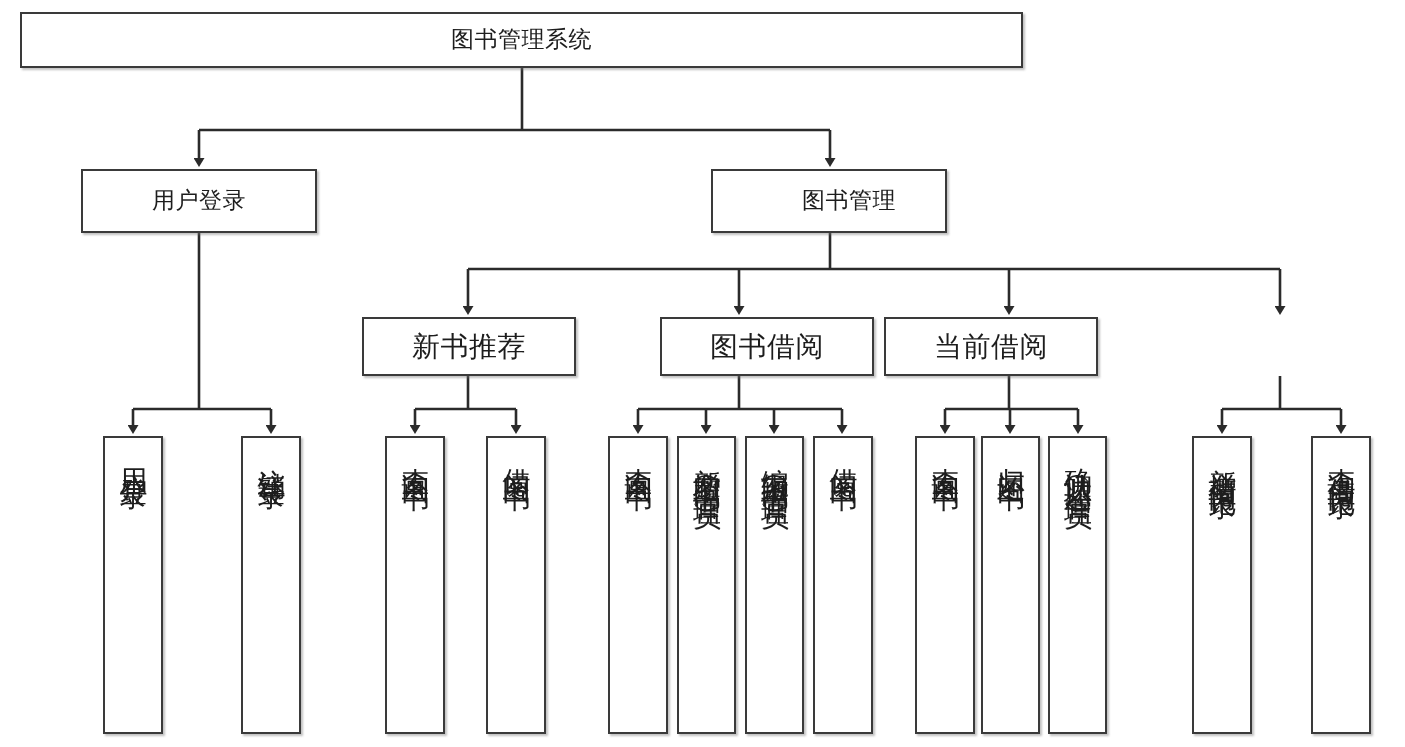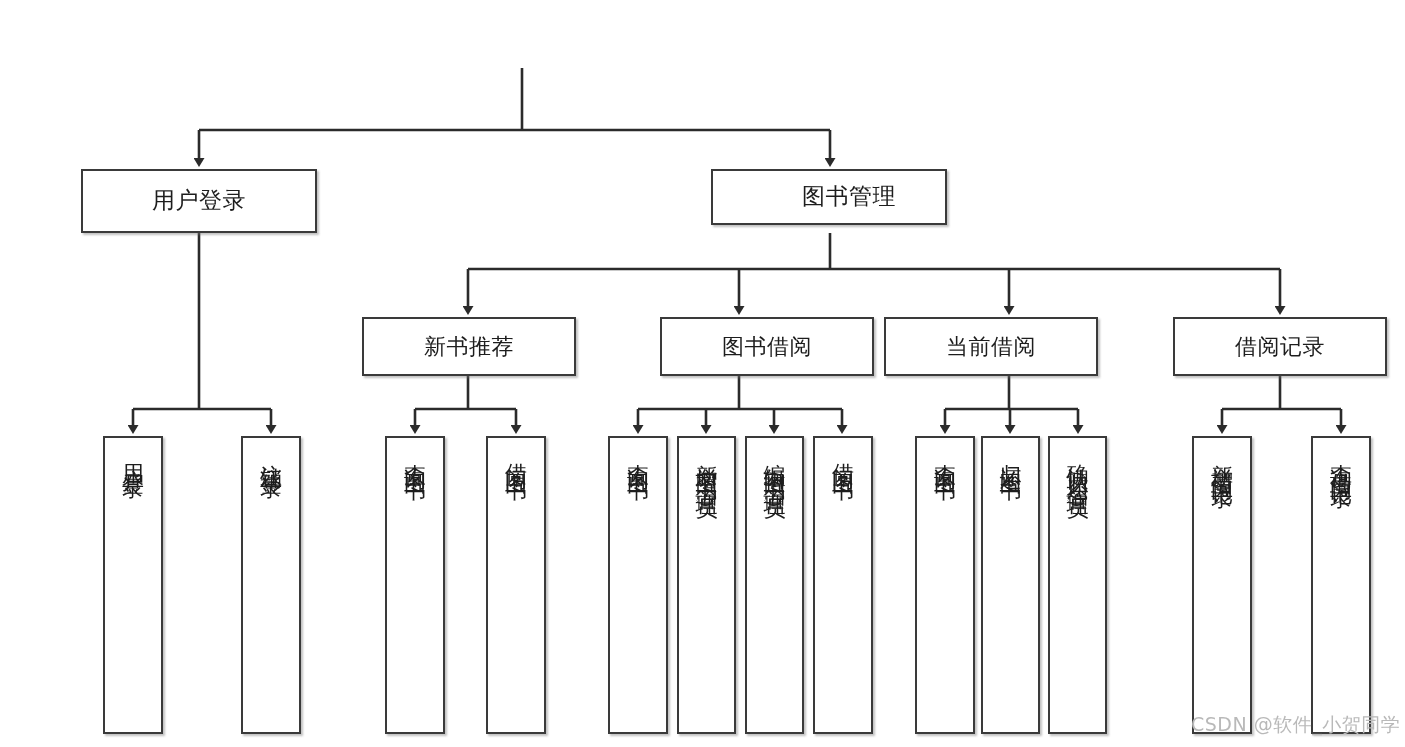--- a/index.html
+++ b/index.html
@@ -32,21 +32,21 @@
     background: #ffffff;
     border: 2.5px solid #3a3a3a;
     box-shadow: 2px 2px 2px rgba(120,120,120,0.45);
     display: flex;
     align-items: center;
     justify-content: center;
     z-index: 2;
   }
   .node .label {
     color: #1d1d1d;
-    font-size: 22px;
+    font-size: 28px;
     line-height: 1.18;
     letter-spacing: 0.5px;
     white-space: nowrap;
     text-align: center;
   }
   .node.vertical {
     align-items: flex-start;
     padding-top: 8px;
   }
   .node.vertical .label {
@@ -120,39 +120,39 @@
       <path d="M1010,409 L1010,426" marker-end="url(#arrow)"></path>
       <path d="M1078,409 L1078,426" marker-end="url(#arrow)"></path>
 
       <path d="M1280,376 L1280,409"></path>
       <path d="M1222,409 L1341,409"></path>
       <path d="M1222,409 L1222,426" marker-end="url(#arrow)"></path>
       <path d="M1341,409 L1341,426" marker-end="url(#arrow)"></path>
     </g>
   </svg>
 
+  <div class="node root" style="left:20px; top:12px; width:1003px; height:56px;">
+    <span class="label">图书管理系统</span>
+  </div>
 
   <div class="node level1" style="left:81px; top:169px; width:236px; height:64px;">
     <span class="label">用户登录</span>
   </div>
-  <div class="node level1" style="left:711px; top:169px; width:236px; height:56px;padding-left:40px;">
+  <div class="node level1" style="left:711px; top:169px; width:236px; height:64px;padding-left:40px;">
     <span class="label">图书管理</span>
   </div>
 
   <div class="node level2" style="left:362px; top:317px; width:214px; height:59px;">
     <span class="label">新书推荐</span>
   </div>
   <div class="node level2" style="left:632px; top:317px; width:214px; height:59px;margin-left:28px;">
     <span class="label">图书借阅</span>
   </div>
   <div class="node level2" style="left:884px; top:317px; width:214px; height:59px;">
     <span class="label">当前借阅</span>
-  </div>
-  <div class="node level2" style="left:1173px; top:317px; width:214px; height:59px;">
-    <span class="label">借阅记录</span>
   </div>
 
   <div class="node vertical" style="left:103px; top:436px; width:60px; height:298px;">
     <span class="label">用户登录</span>
   </div>
   <div class="node vertical" style="left:241px; top:436px; width:60px; height:298px;">
     <span class="label">注销登录</span>
   </div>
 
   <div class="node vertical" style="left:385px; top:436px; width:60px; height:298px;">
@@ -185,15 +185,14 @@
     <span class="label">确认归还（管理员）</span>
   </div>
 
   <div class="node vertical" style="left:1192px; top:436px; width:60px; height:298px;">
     <span class="label">新增借阅记录</span>
   </div>
   <div class="node vertical" style="left:1311px; top:436px; width:60px; height:298px;">
     <span class="label">查询借阅记录</span>
   </div>
 
-  <div class="watermark">CSDN @软件_小贺同学</div>
 
 </div>
 
 </body></html>

